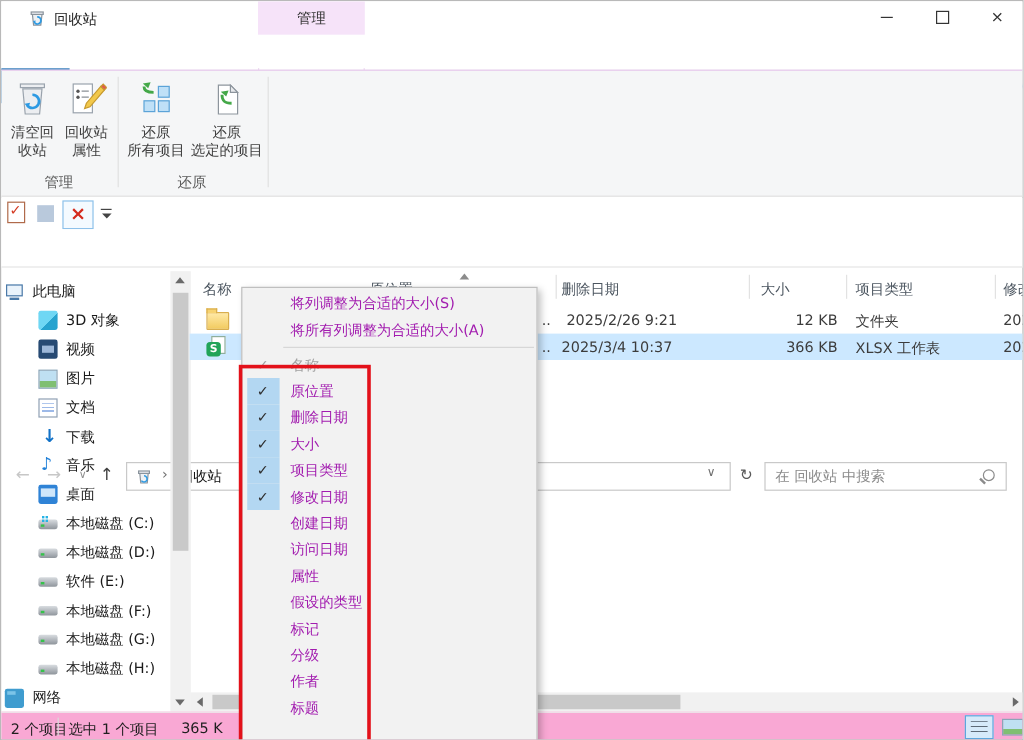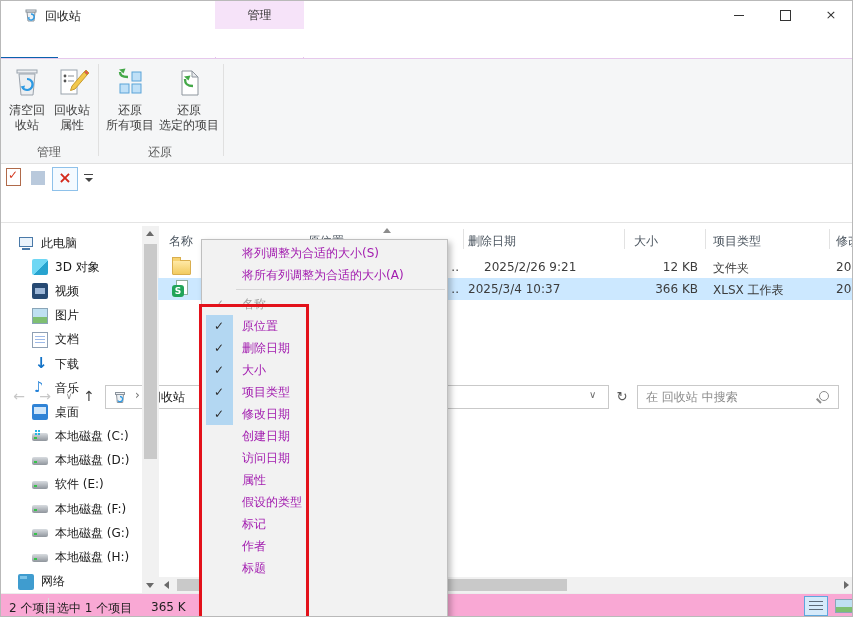--- a/index.html
+++ b/index.html
@@ -48,21 +48,21 @@
   .addr-text{left:148px;top:198px;color:#111}
   .addr-drop{left:588px;top:198px;color:#6f6f6f;font-size:10px}
   .refreshbtn{left:610px;top:194px;width:22px;height:24px;text-align:center;line-height:24px;color:#5a5a5a;font-size:13px}
   .searchbox{left:636px;top:194px;width:202px;height:24px;border:1px solid #c9c9c9;background:#fff;box-sizing:border-box}
   .search-ph{left:645px;top:198px;color:#8b8b8b}
   .mag{left:818px;top:200px;width:8px;height:8px;border:1.5px solid #8b8b8b;border-radius:50%}
   .mag::after{content:"";position:absolute;left:-4px;top:8px;width:6px;height:1.5px;background:#8b8b8b;transform:rotate(45deg)}
   
   .sidebar{left:0;top:230px;width:140px}
   .sitem{display:flex;align-items:center;height:24.2px;cursor:default;white-space:nowrap}
-  .lv0{padding-left:17px}.lv1{padding-left:31px}
+  .lv0{padding-left:3px}.lv1{padding-left:31px}
   .ic{width:16px;height:16px;position:relative;flex:0 0 16px;margin-right:7px}
   .ic-pc::before{content:"";position:absolute;left:1px;top:2px;width:12px;height:8px;background:#eaf3fb;border:1px solid #4a79a8}
   .ic-pc::after{content:"";position:absolute;left:4px;top:13px;width:8px;height:2px;background:#4a79a8}
   .ic-3d{background:linear-gradient(135deg,#6fd7f4 0 55%,#27a3cf 55%);border-radius:2px}
   .ic-vid{background:#274a73;border-radius:2px}
   .ic-vid::after{content:"";position:absolute;left:3px;top:5px;right:3px;bottom:5px;background:#9db7d8}
   .ic-pic{background:linear-gradient(#bfe0f2 0 60%,#7fbf72 60%);border:1px solid #8aa5b8;box-sizing:border-box}
   .ic-doc{background:#fff;border:1px solid #8fa0b4;box-sizing:border-box}
   .ic-doc::after{content:"";position:absolute;left:2px;top:3px;right:2px;height:9px;background:repeating-linear-gradient(#9db9e8 0 1px,transparent 1px 3px)}
   .ic-dl::after{content:"↓";position:absolute;left:3px;top:-2px;font-size:15px;font-weight:bold;color:#1272c7}
@@ -306,21 +306,21 @@
   <span class="hcell" style="left:678px">修改</span>
   <div class="hsep" style="left:305px"></div>
   <div class="hsep" style="left:466px"></div>
   <div class="hsep" style="left:547px"></div>
   <div class="hsep" style="left:671px"></div>
 </div>
 
 <div class="abs frow" style="top:255px">
   <div class="fi-folder"></div>
   <span class="cell" style="left:283px;width:18px;text-align:right;display:inline-block">..</span>
-  <span class="cell" style="left:326px">2025/2/26 9:21</span>
+  <span class="cell" style="left:314px">2025/2/26 9:21</span>
   <span class="cell" style="left:460px;width:80px;text-align:right;display:inline-block">12 KB</span>
   <span class="cell" style="left:555px">文件夹</span>
   <span class="cell" style="left:678px;width:19px;overflow:hidden;display:inline-block">2025</span>
 </div>
 <div class="abs frow rowsel" style="top:277px">
   <div class="fi-xlsx"></div>
   <span class="cell" style="left:283px;width:18px;text-align:right;display:inline-block">..</span>
   <span class="cell" style="left:310px">2025/3/4 10:37</span>
   <span class="cell" style="left:460px;width:80px;text-align:right;display:inline-block">366 KB</span>
   <span class="cell" style="left:555px">XLSX 工作表</span>
@@ -350,17 +350,18 @@
   <div class="mi checked"><span class="chk"></span><span>原位置</span></div>
   <div class="mi checked"><span class="chk"></span><span>删除日期</span></div>
   <div class="mi checked"><span class="chk"></span><span>大小</span></div>
   <div class="mi checked"><span class="chk"></span><span>项目类型</span></div>
   <div class="mi checked"><span class="chk"></span><span>修改日期</span></div>
   <div class="mi"><span class="chk"></span><span>创建日期</span></div>
   <div class="mi"><span class="chk"></span><span>访问日期</span></div>
   <div class="mi"><span class="chk"></span><span>属性</span></div>
   <div class="mi"><span class="chk"></span><span>假设的类型</span></div>
   <div class="mi"><span class="chk"></span><span>标记</span></div>
+  <div class="mi"><span class="chk"></span><span>分级</span></div>
   <div class="mi"><span class="chk"></span><span>作者</span></div>
   <div class="mi"><span class="chk"></span><span>标题</span></div>
 </div>
 
 <div class="abs redbox"></div>
 
 </body></html>

